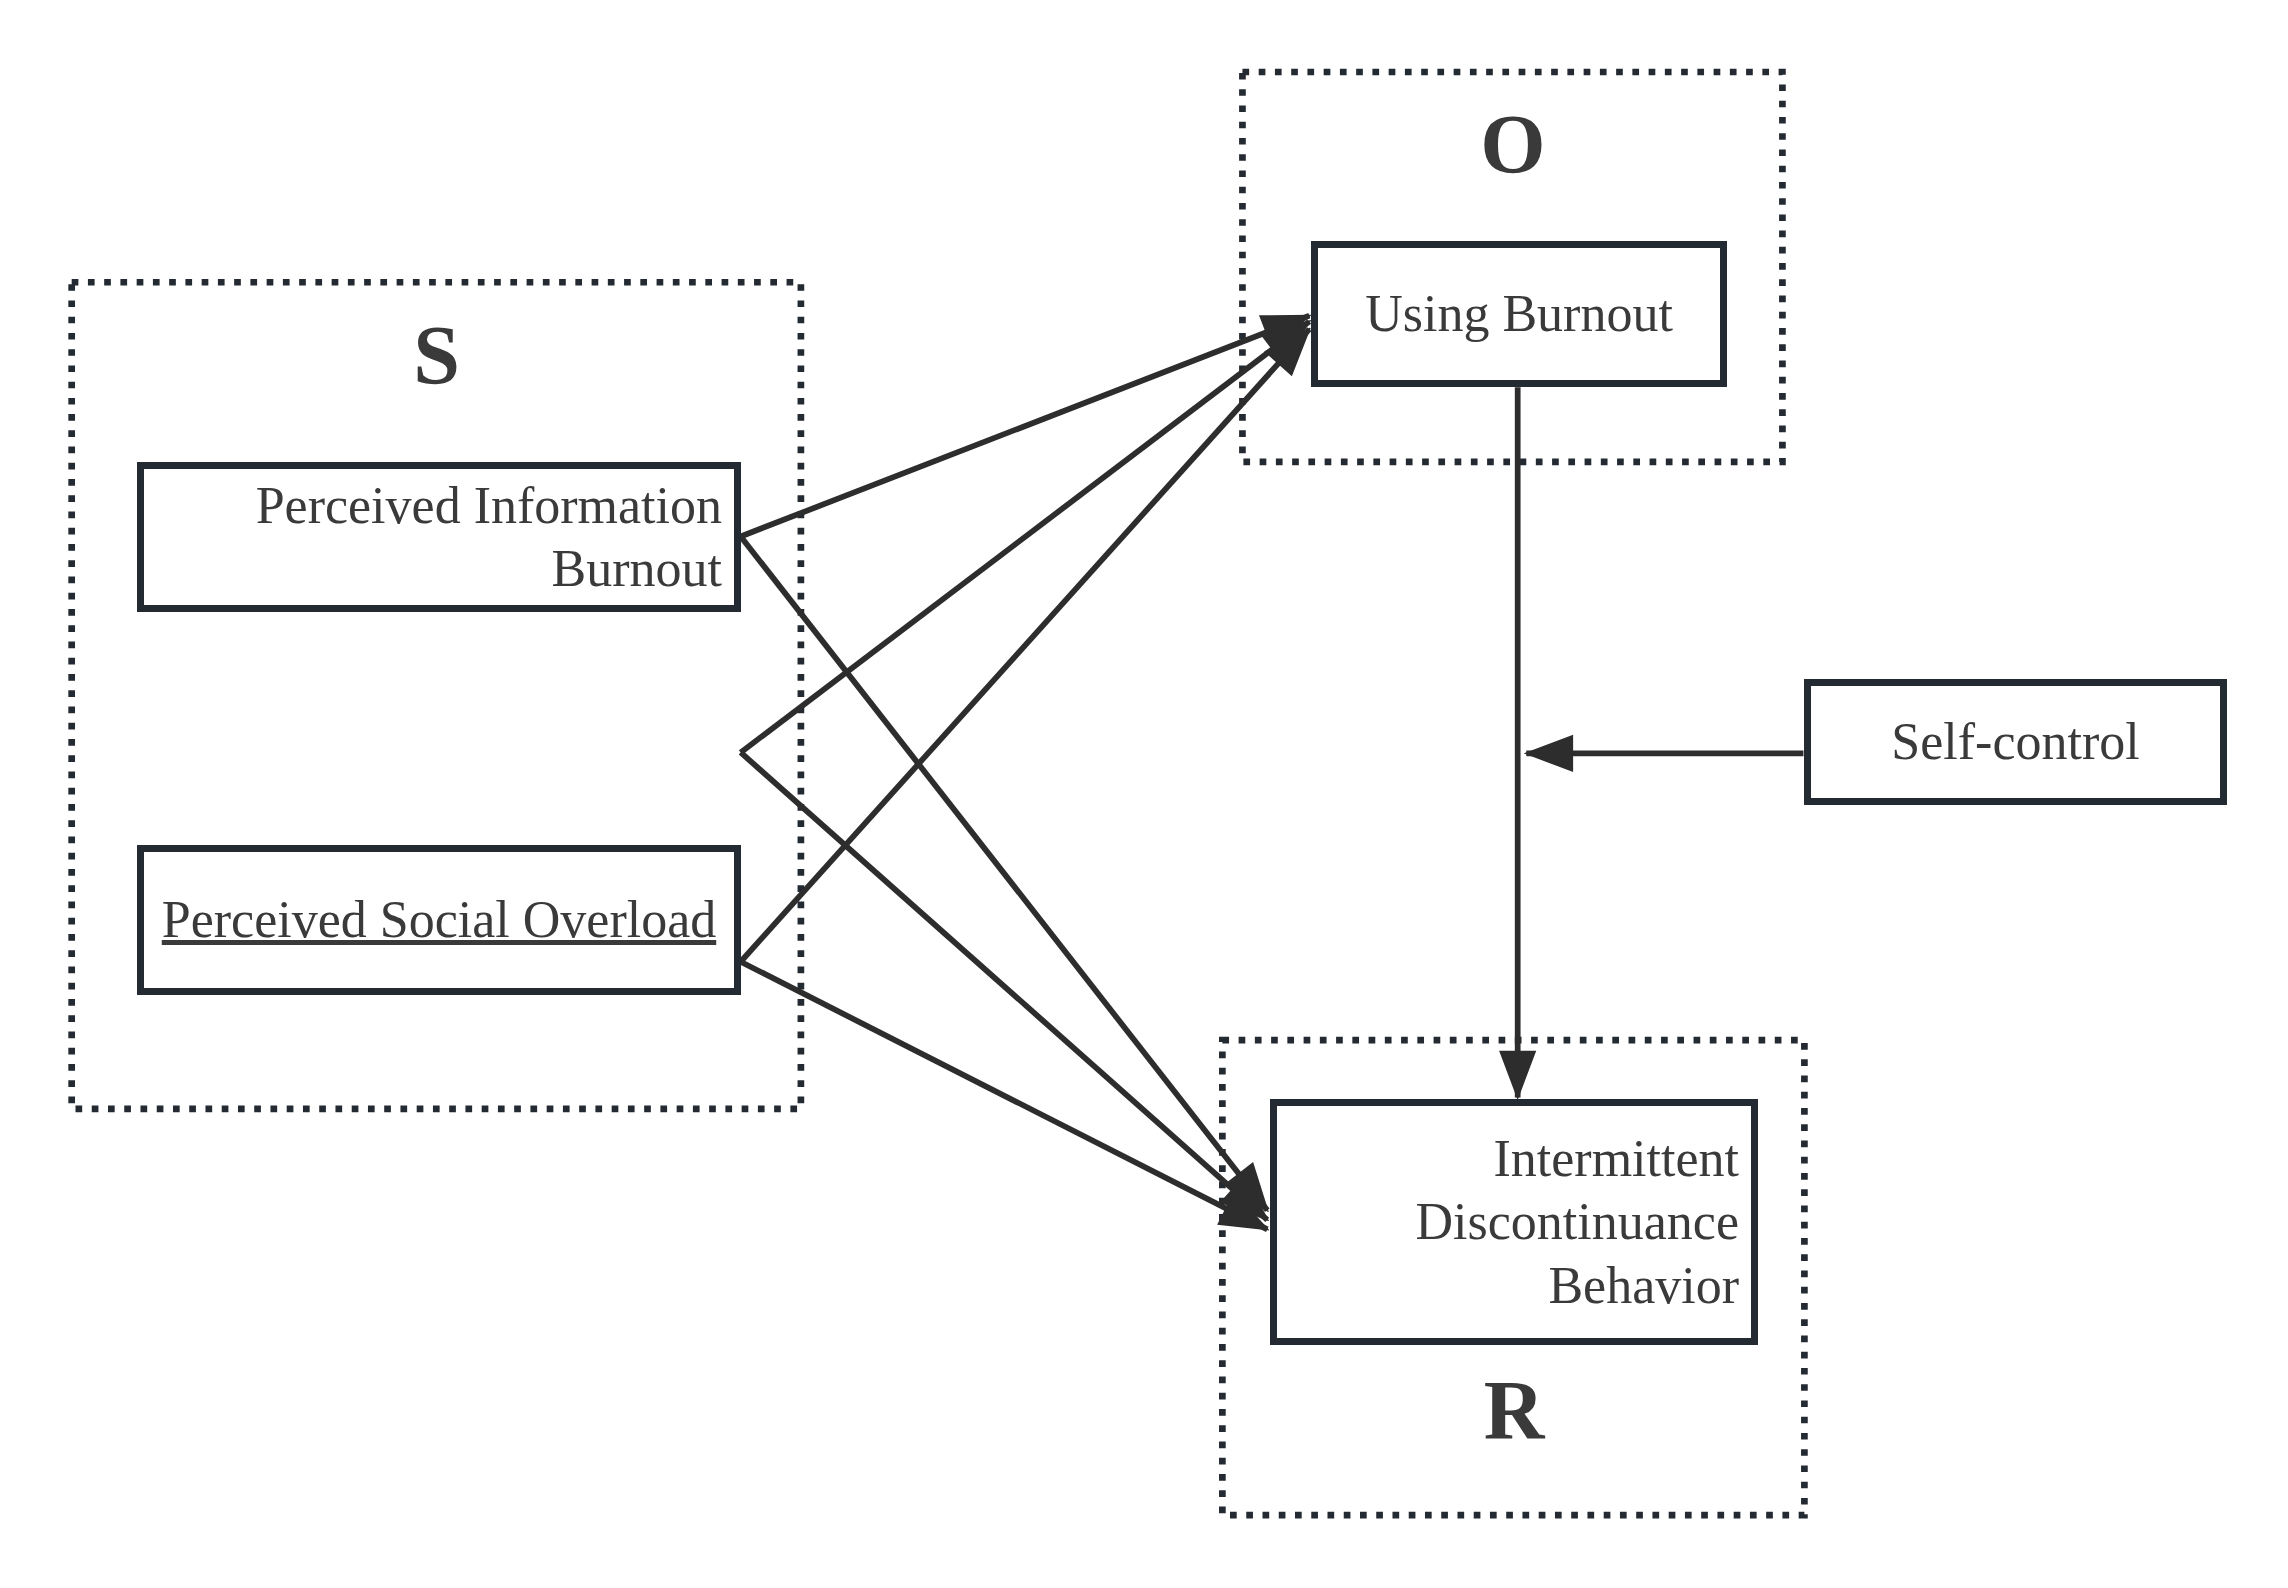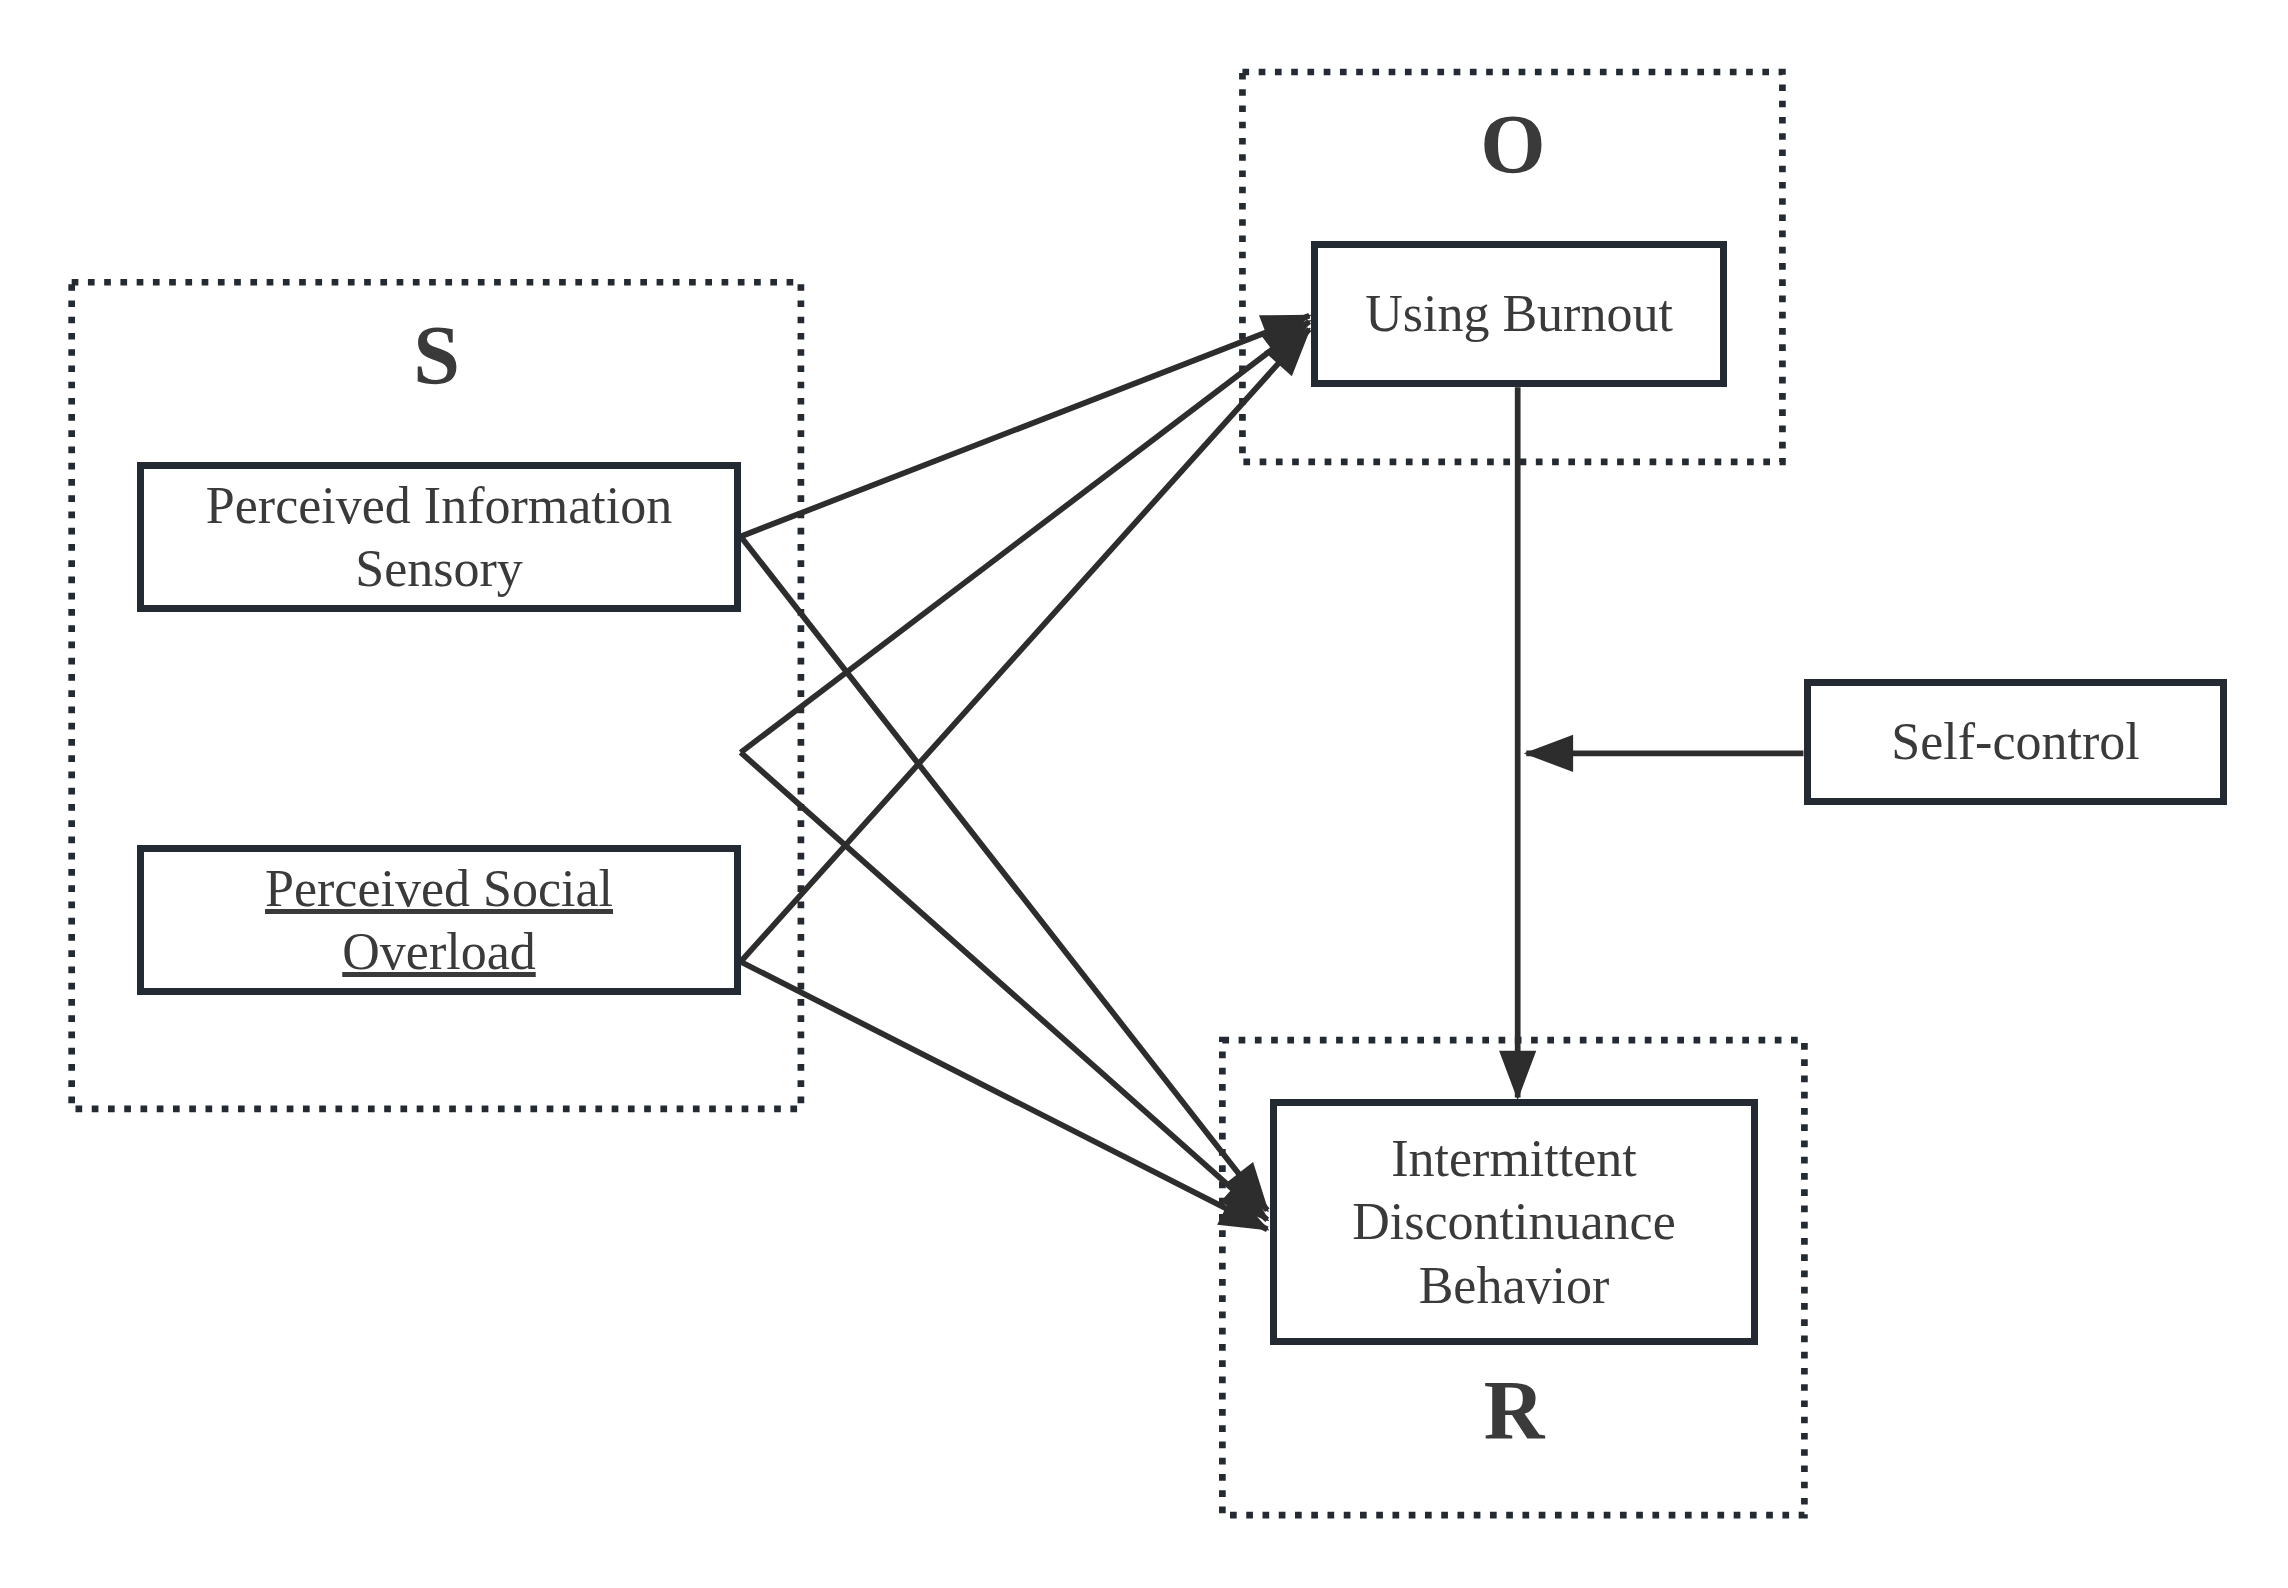--- a/index.html
+++ b/index.html
@@ -23,25 +23,25 @@
     height: 1589px;
   }
   .node {
     position: absolute;
     box-sizing: border-box;
     border: 7.6px solid #232a32;
     background: #ffffff;
     display: flex;
     align-items: center;
     justify-content: center;
-    text-align: center;
+    text-align: right;
     color: #3a3a3a;
     font-size: 52px;
     line-height: 1.22;
-    padding: 0 22px;
+    padding: 0 12px;
   }
   .group-label {
     position: absolute;
     text-align: center;
     color: #3a3a3a;
     font-size: 84px;
     font-weight: bold;
     line-height: 1;
   }
 </style>
@@ -72,21 +72,21 @@
     <line x1="1588" y1="405" x2="1588" y2="1148" stroke="#2d2d2d" stroke-width="6" marker-end="url(#arrowhead)"></line>
 
     <line x1="1887" y1="788" x2="1597" y2="788" stroke="#2d2d2d" stroke-width="6" marker-end="url(#arrowhead)"></line>
   </svg>
 
   <div class="group-label" style="left:72px; top:314px; width:729px;">S</div>
   <div class="group-label" style="left:1243px; top:103px; width:540px;">O</div>
   <div class="group-label" style="left:1223px; top:1369px; width:582px;">R</div>
 
   <div class="node" style="left:137px; top:462px; width:604px; height:150px;">
-    <span>Perceived Information Sensory</span>
+    <span>Perceived Information Burnout</span>
   </div>
   <div class="node" style="left:137px; top:845px; width:604px; height:150px;text-decoration:underline;">
     <span>Perceived Social Overload</span>
   </div>
 
   <div class="node" style="left:1311px; top:241px; width:416px; height:146px;">
     <span>Using Burnout</span>
   </div>
 
   <div class="node" style="left:1270px; top:1099px; width:488px; height:246px;">

